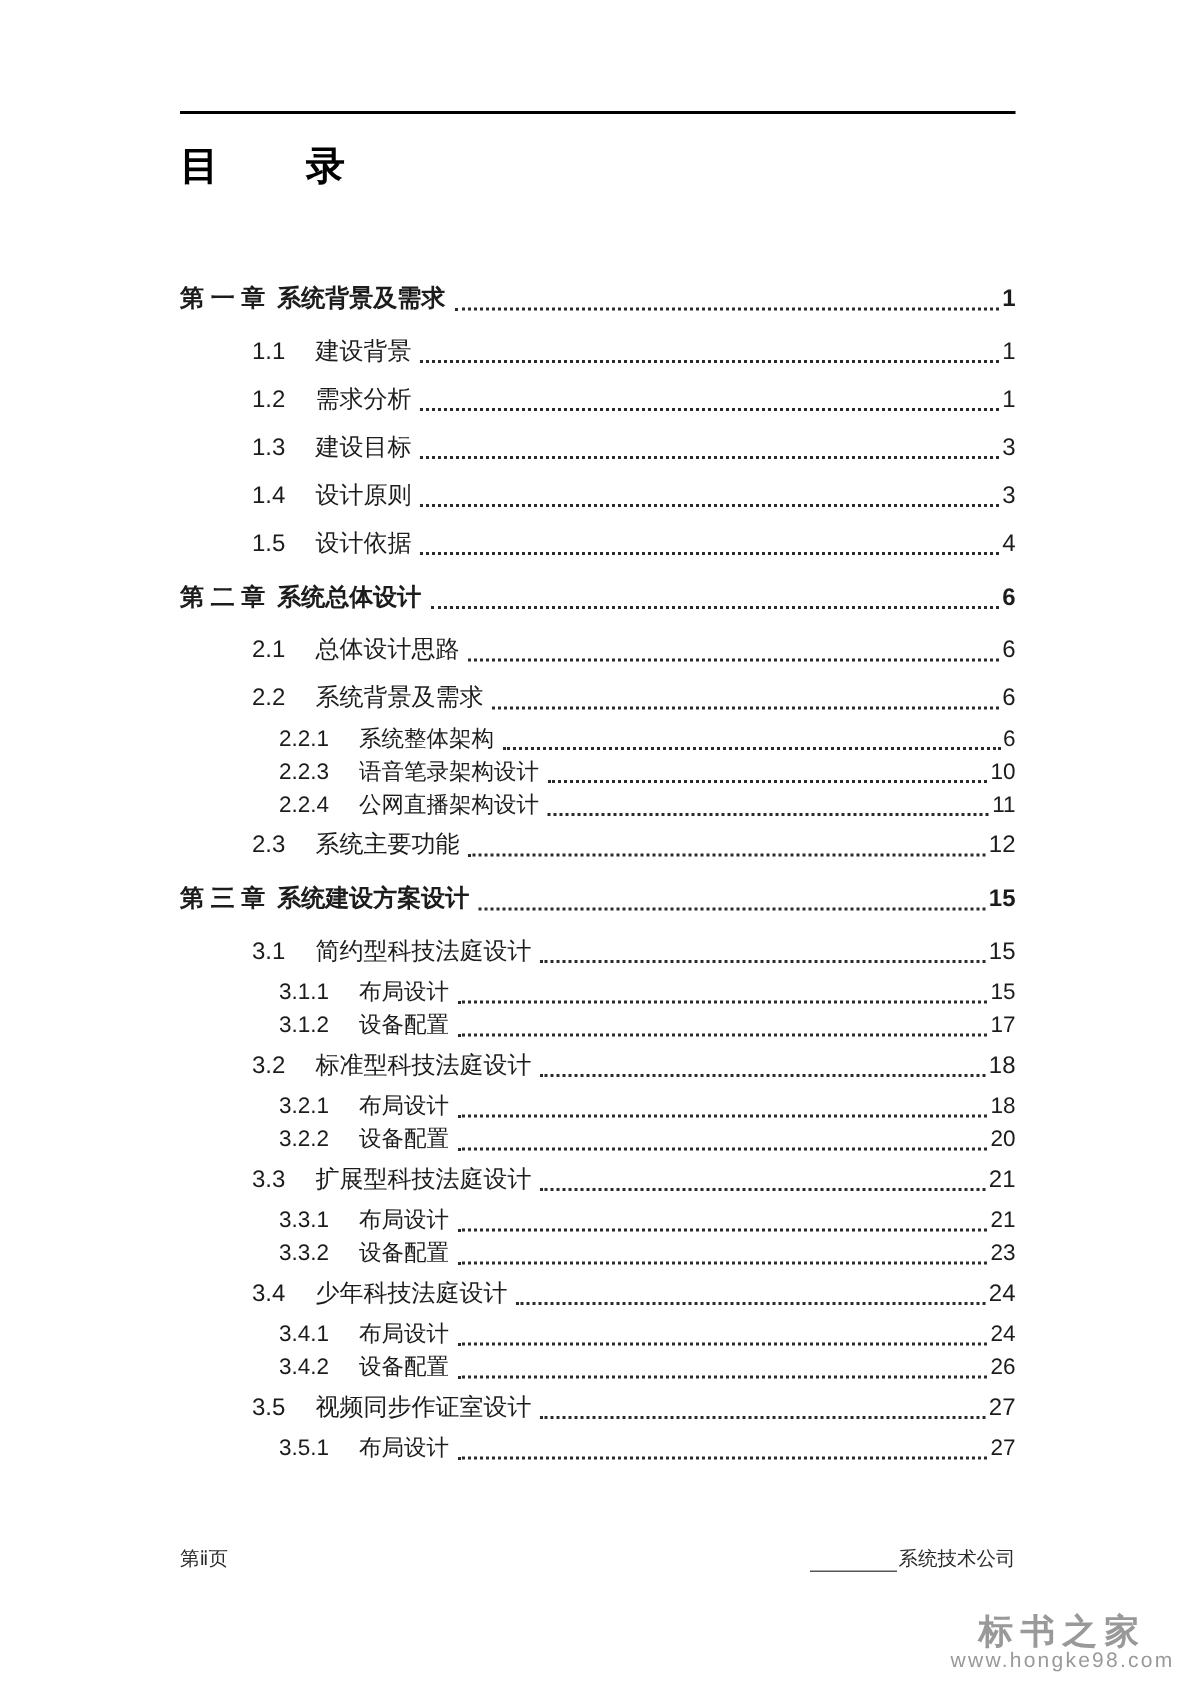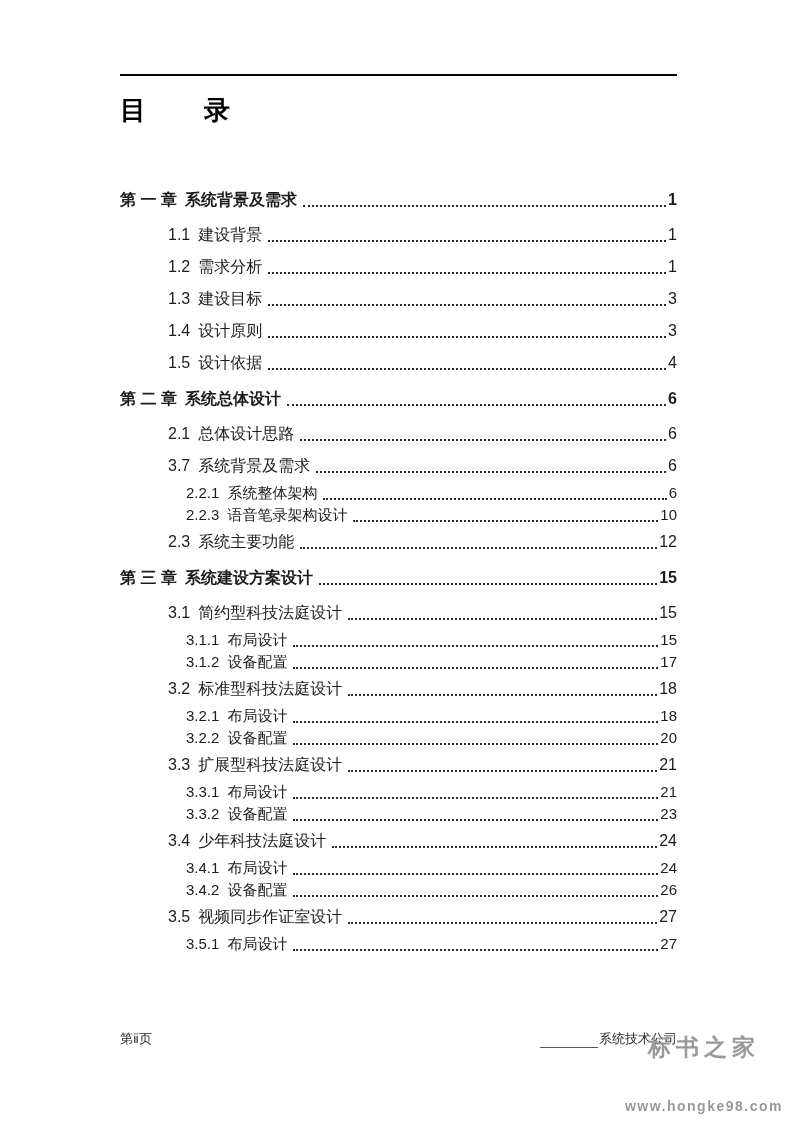--- a/index.html
+++ b/index.html
@@ -39,21 +39,21 @@
   .row {
     display: flex;
     align-items: flex-end;
     line-height: 22px;
     white-space: nowrap;
   }
   .row.lvl1 { font-weight: bold; font-size: 16px; margin: 9px 0 8px 0; text-align: right; }
   .row.lvl2 { font-size: 16px; margin: 5px 0 5px 48px; }
   .row.lvl3 { font-size: 15px; margin: 0 0 0 66px; }
   .num { font-family: "Liberation Sans", sans-serif; margin-right: 8px; white-space: pre; }
-  .lvl2 .entry-text, .lvl3 .entry-text { font-family: "Liberation Serif", serif; }
+  .lvl2 .entry-text, .lvl3 .entry-text { font-family: "Liberation Serif", serif; margin-left: 12px; }
   .lvl1 .entry-text { font-family: "Liberation Sans", sans-serif; }
   .leader {
     flex: 1 1 auto;
     border-bottom: 2px dotted #2b2b2b;
     margin: 0 2px 4px 6px;
     min-width: 20px;
   }
   .pagenum { font-family: "Liberation Sans", sans-serif; }
   .footer {
     position: absolute;
@@ -91,25 +91,24 @@
   }
   .watermark-name {
     font-size: 23px;
     font-weight: bold;
     letter-spacing: 5px;
     font-family: "Liberation Sans", sans-serif;
     white-space: nowrap;
   }
   .watermark-url {
     font-size: 14px;
-    font-weight: bold;
+    font-weight: normal;
     letter-spacing: 1.5px;
     font-family: "Liberation Sans", sans-serif;
     white-space: nowrap;
-    margin-top: 40px;
   }
 </style>
 </head>
 <body>
 
 <div class="header-rule"></div>
 
 <div class="doc-title">目　　录</div>
 
 <div class="toc">
@@ -163,41 +162,47 @@
   </div>
 
   <div class="row lvl2">
     <span class="num">2.1</span>
     <span class="entry-text">总体设计思路</span>
     <span class="leader"></span>
     <span class="pagenum">6</span>
   </div>
 
   <div class="row lvl2">
-    <span class="num">3.7</span>
+    <span class="num">2.2</span>
     <span class="entry-text">系统背景及需求</span>
     <span class="leader"></span>
     <span class="pagenum">6</span>
   </div>
 
   <div class="row lvl3">
     <span class="num">2.2.1</span>
     <span class="entry-text">系统整体架构</span>
     <span class="leader"></span>
     <span class="pagenum">6</span>
   </div>
 
 
   <div class="row lvl3">
     <span class="num">2.2.3</span>
     <span class="entry-text">语音笔录架构设计</span>
     <span class="leader"></span>
     <span class="pagenum">10</span>
   </div>
 
+  <div class="row lvl3">
+    <span class="num">2.2.4</span>
+    <span class="entry-text">公网直播架构设计</span>
+    <span class="leader"></span>
+    <span class="pagenum">11</span>
+  </div>
 
   <div class="row lvl2">
     <span class="num">2.3</span>
     <span class="entry-text">系统主要功能</span>
     <span class="leader"></span>
     <span class="pagenum">12</span>
   </div>
 
 
   <div class="row lvl1">

